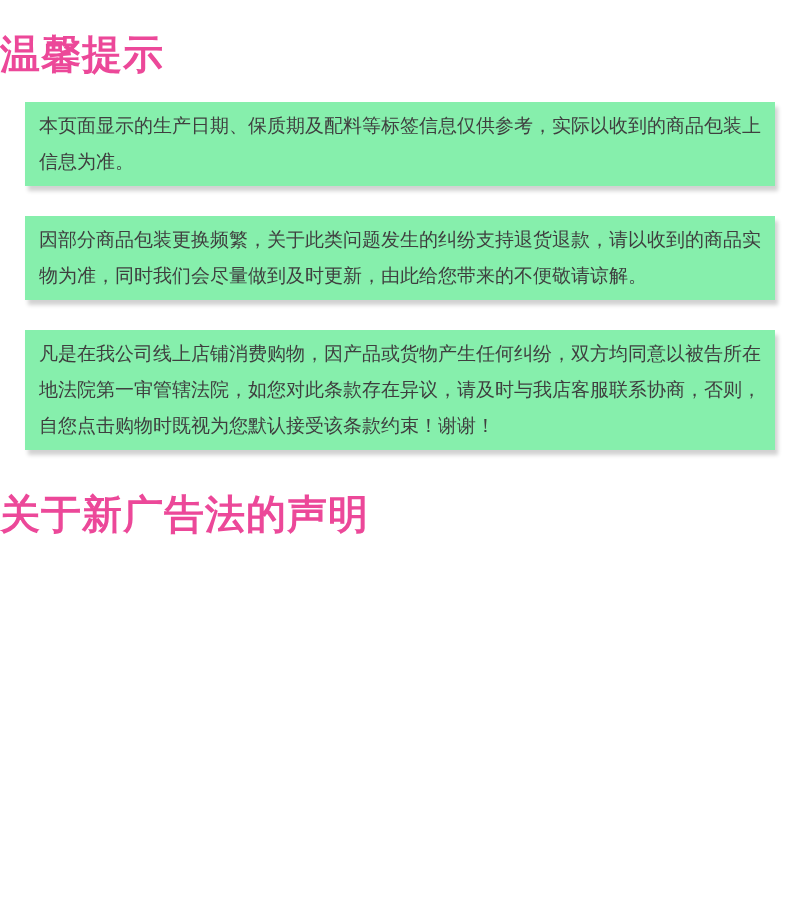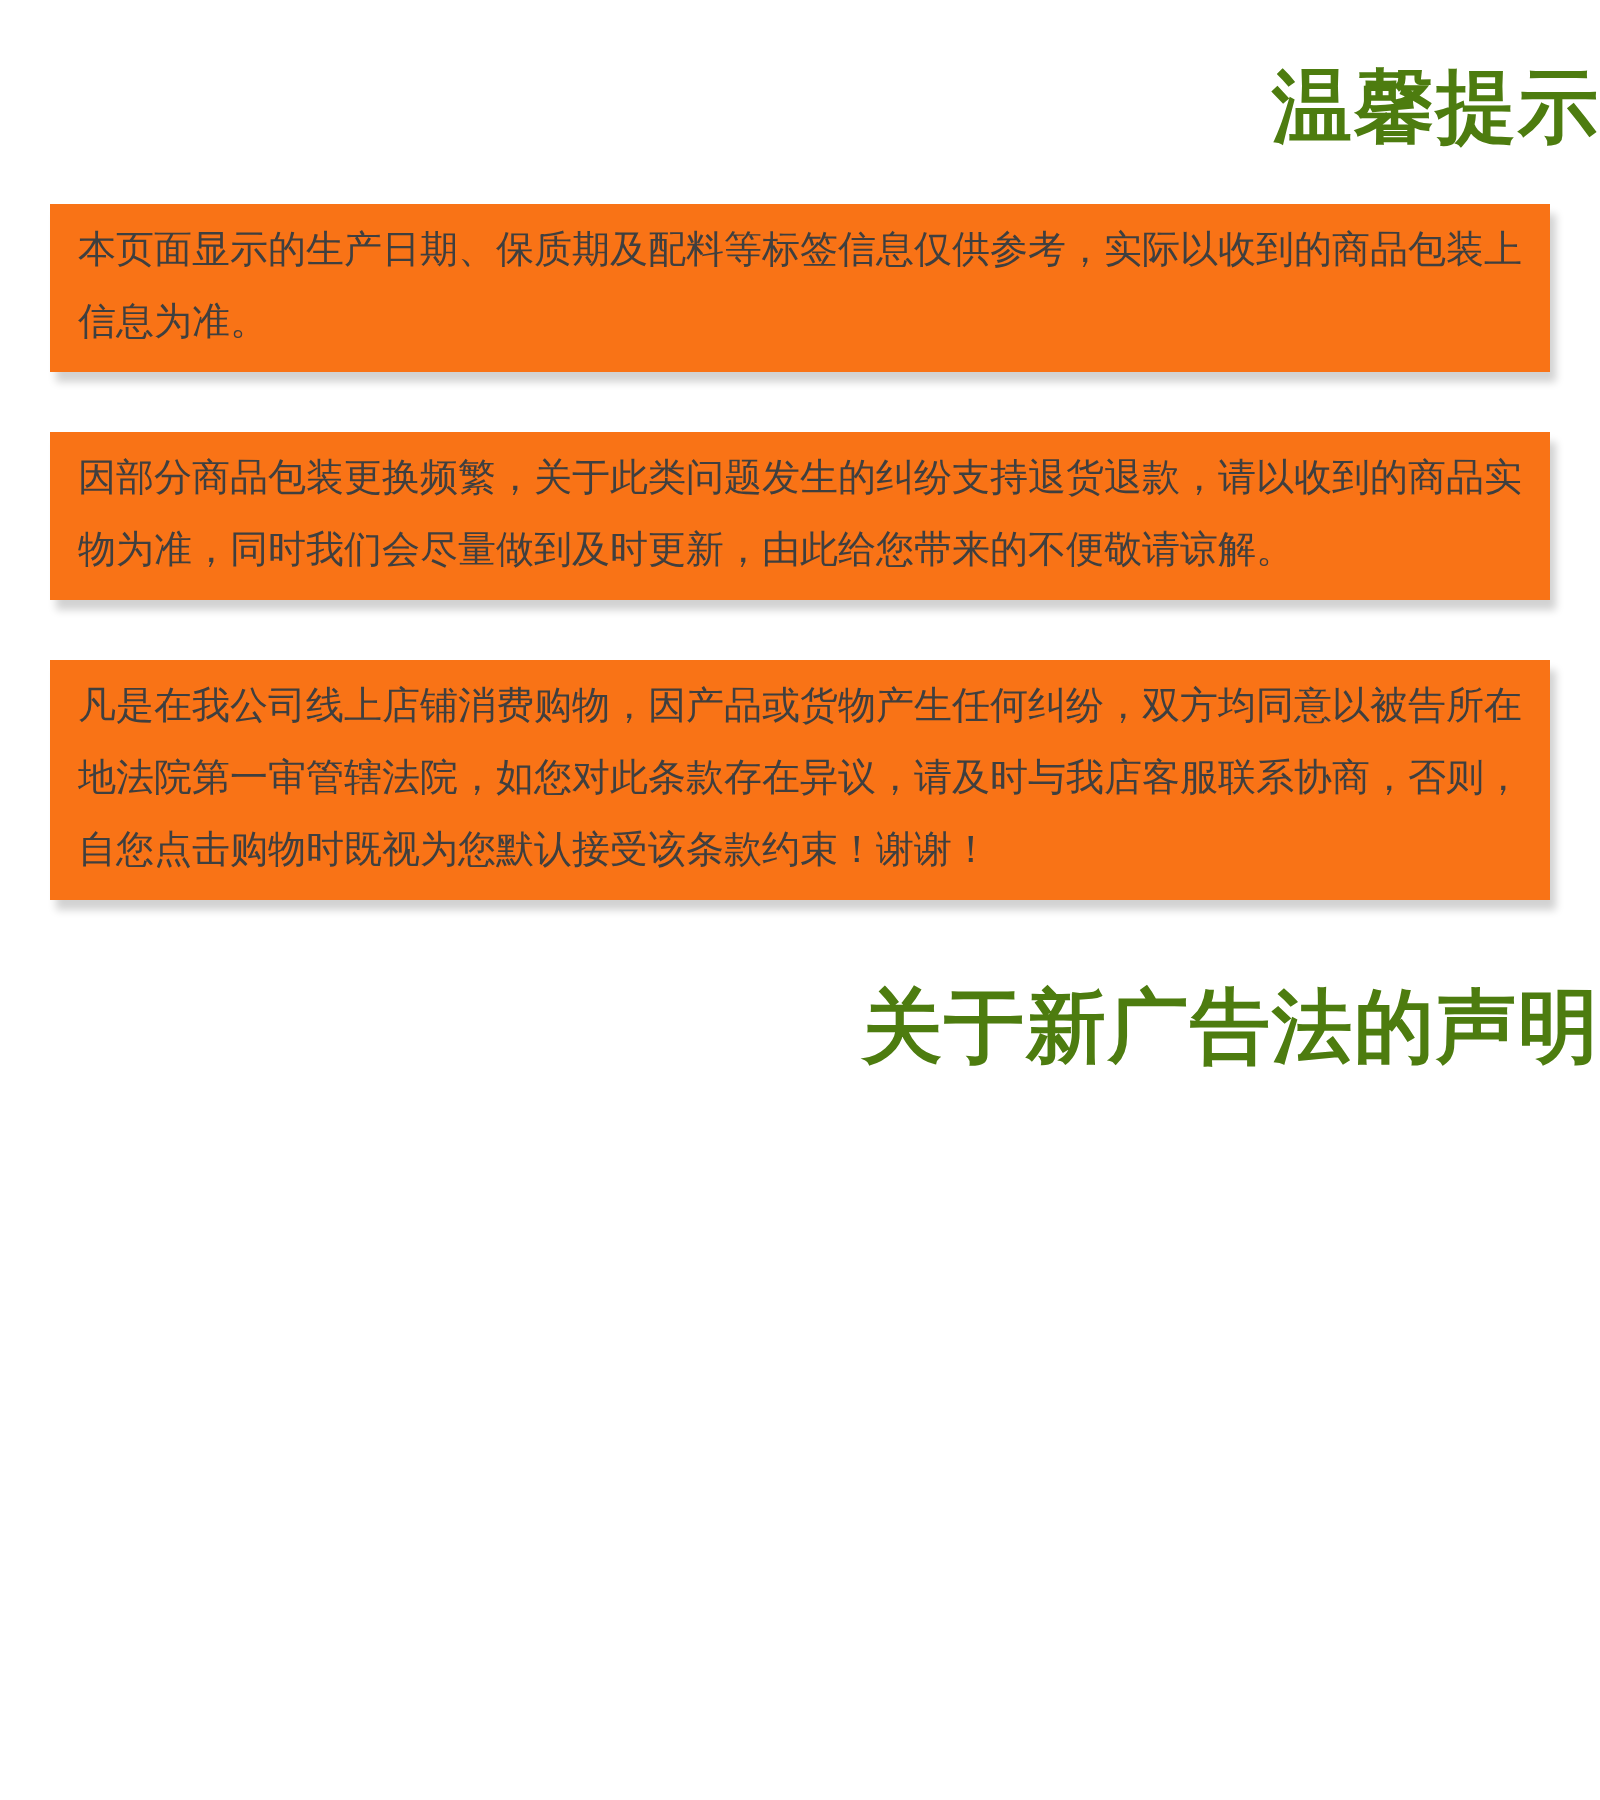--- a/index.html
+++ b/index.html
@@ -13,37 +13,36 @@
     overflow: hidden;
     font-family: "Liberation Serif", serif;
   }
   .page {
     width: 800px;
     height: 900px;
   }
   .section-title {
     margin: 30px 0 24px 0;
     line-height: 48px;
-    text-align: right;
+    text-align: left;
     font-family: "Liberation Sans", sans-serif;
     font-weight: bold;
     font-size: 40px;
-    color: #4d7c0f;
+    color: #ec4899;
     letter-spacing: 1px;
   }
   .section-title.title-adlaw {
     margin: 40px 0 24px 0;
-    padding-left: 45px;
   }
   .notice-box {
     width: 750px;
     box-sizing: border-box;
     margin: 0 auto 30px auto;
     padding: 6px 14px;
-    background: #f97316;
+    background: #86efac;
     box-shadow: 3px 5px 4px rgba(0, 0, 0, 0.18);
     font-size: 19px;
     line-height: 36px;
     color: #3f3f3f;
     text-align: left;
   }
 </style>
 </head>
 <body>
 

